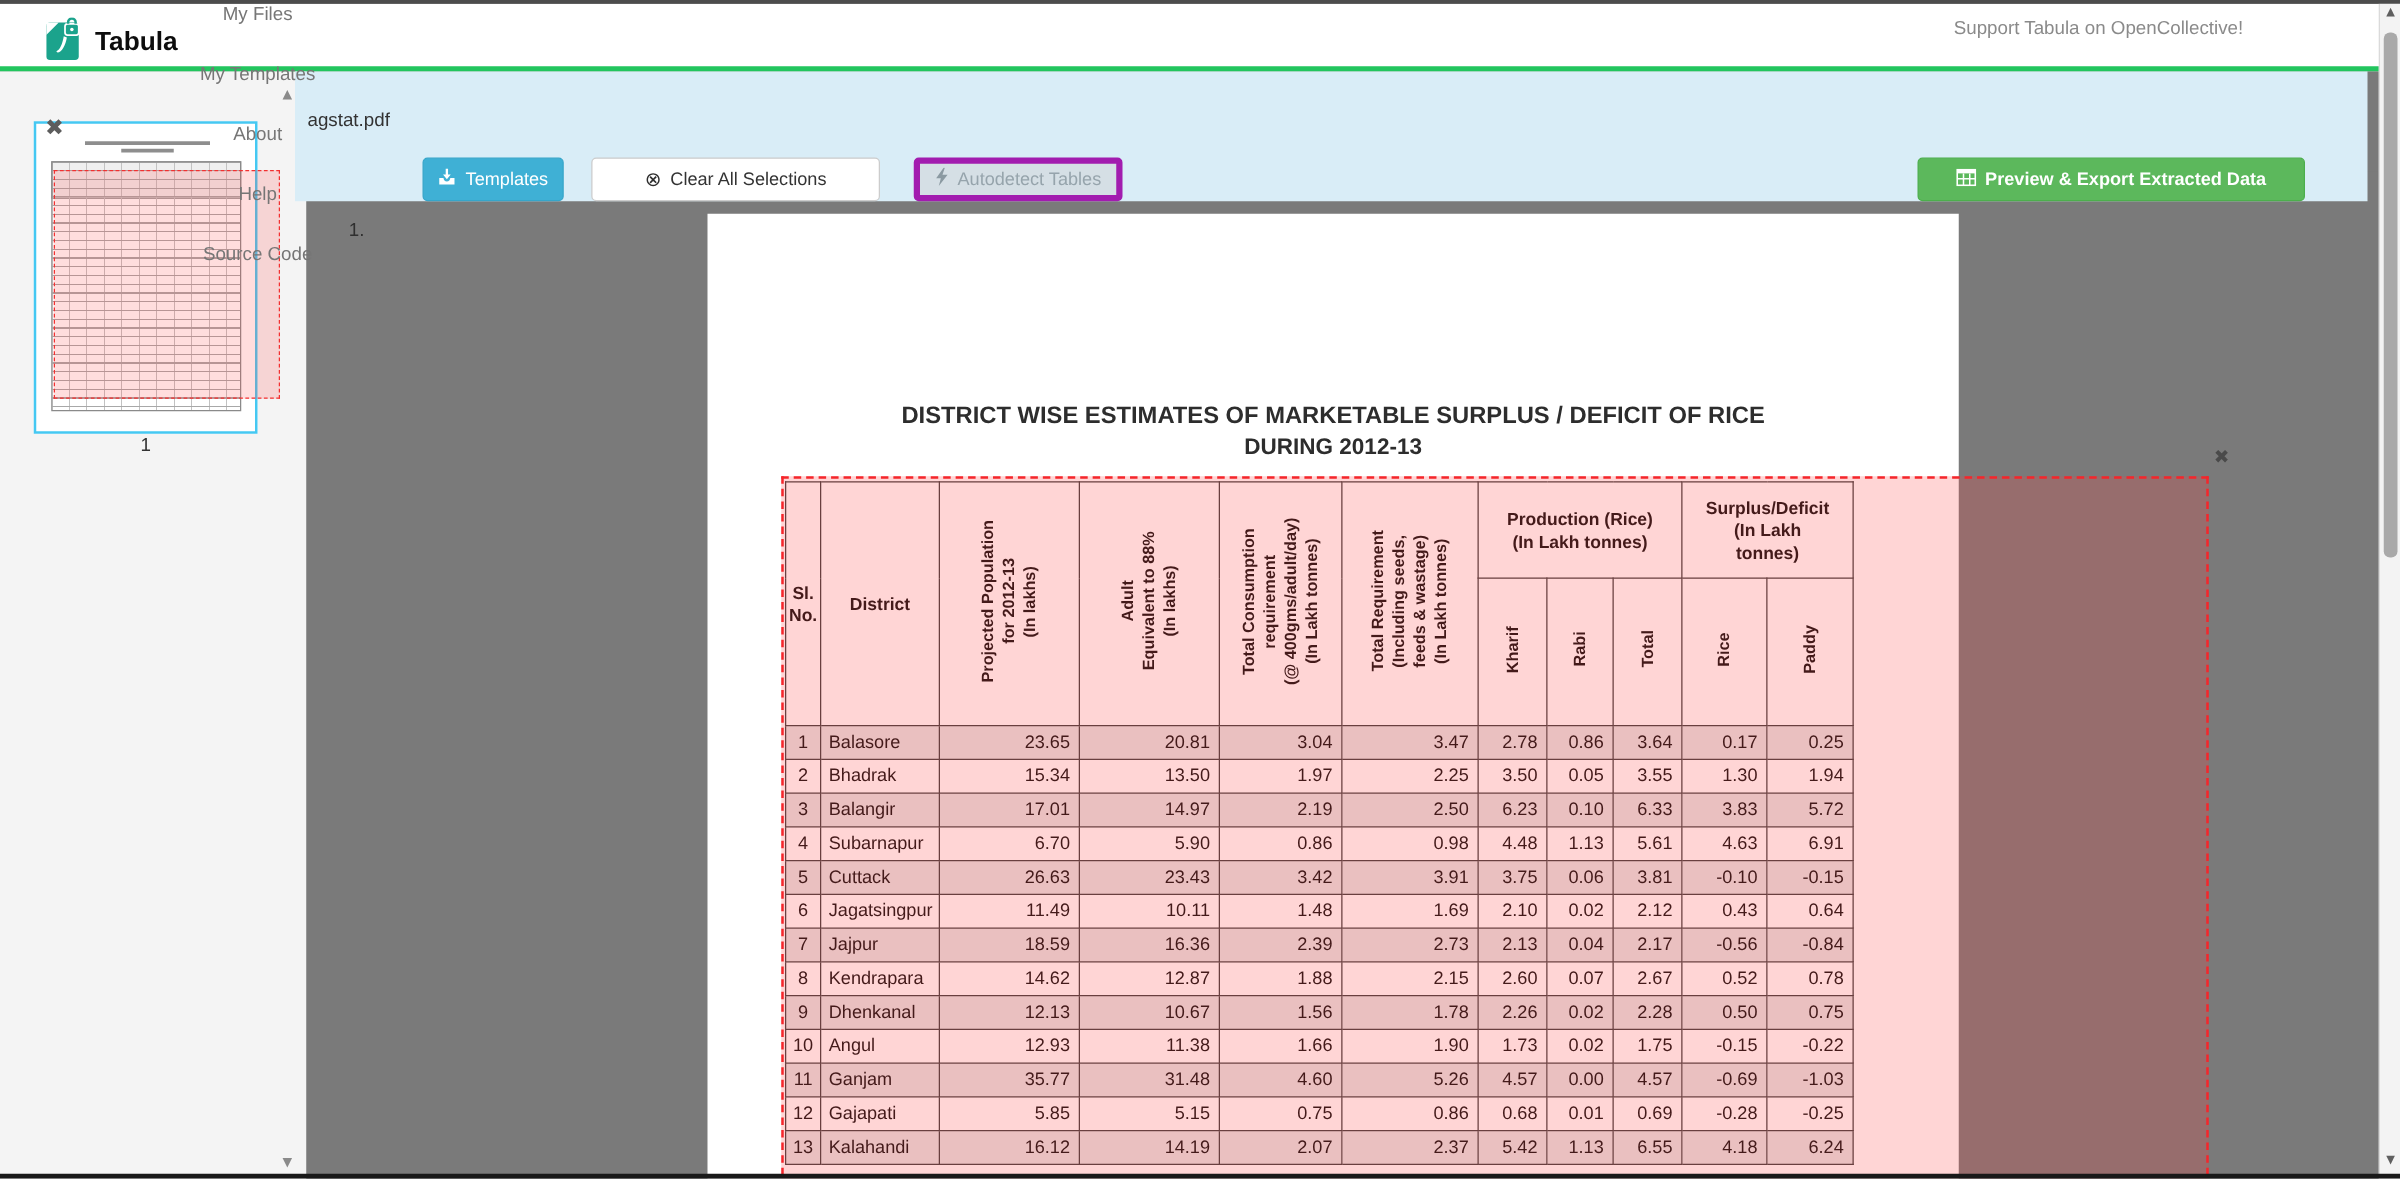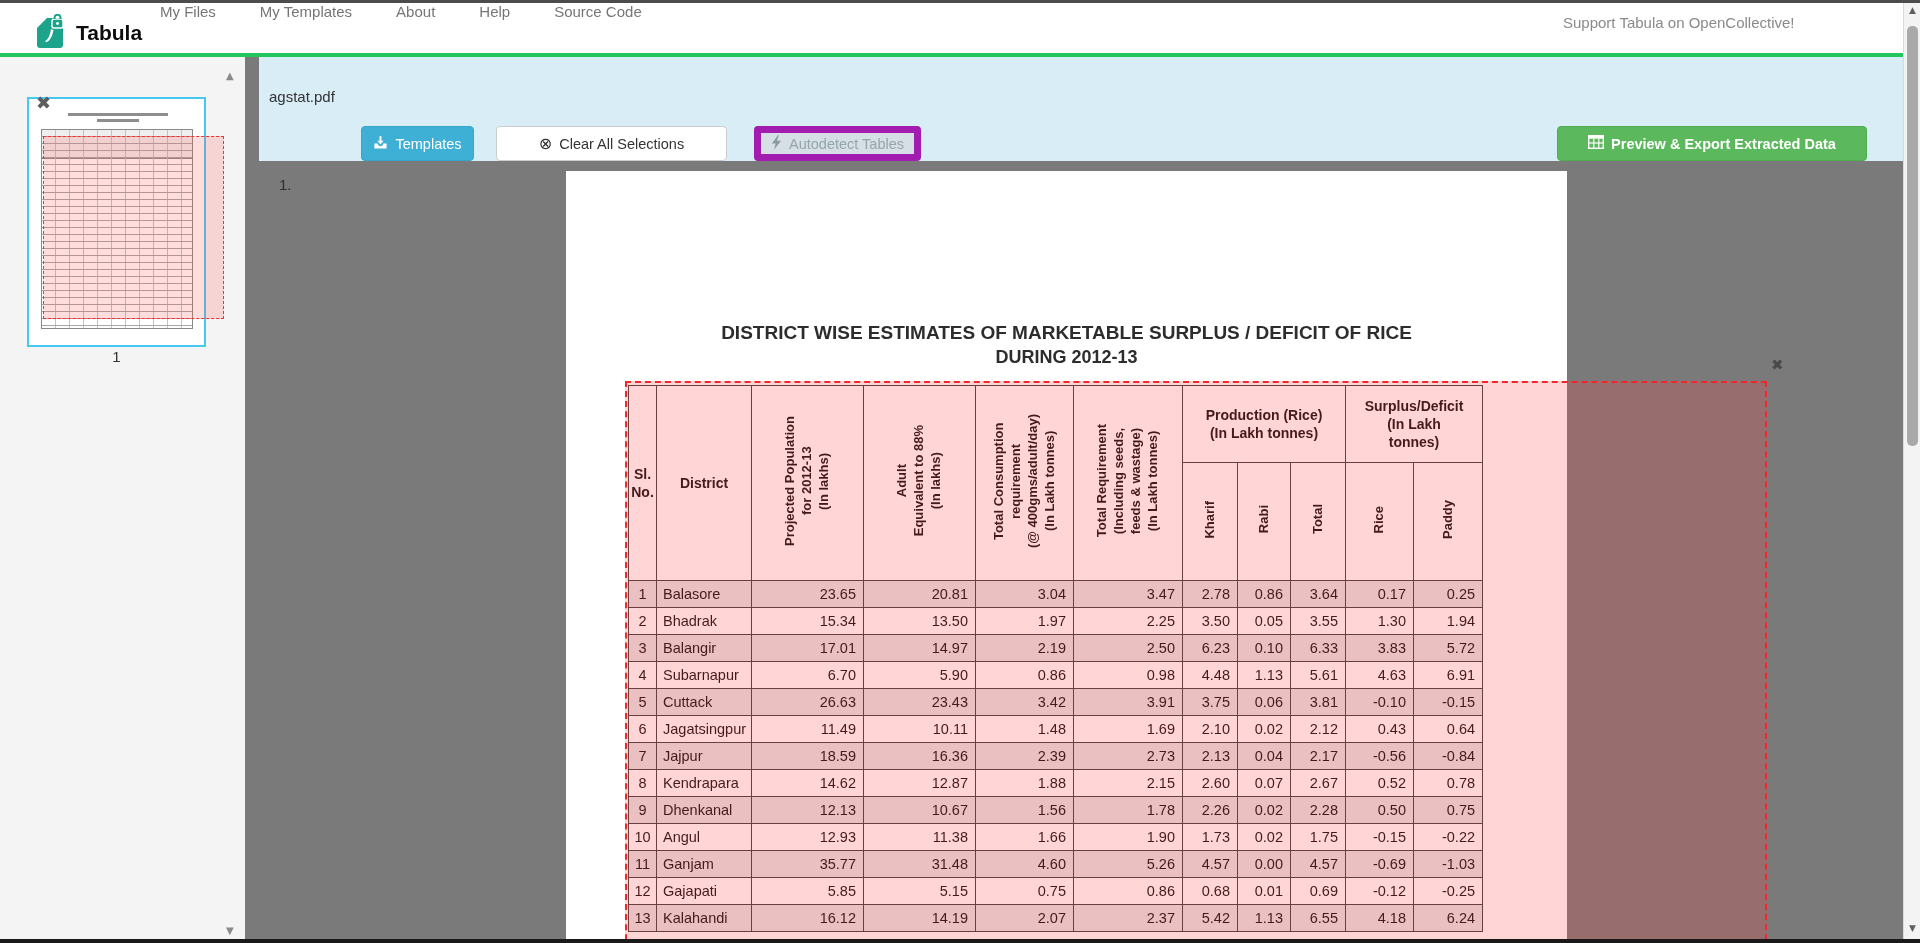--- a/index.html
+++ b/index.html
@@ -7,31 +7,31 @@
   #stage { position:relative; width:1920px; height:943px; overflow:hidden; background:#7a7a7a; }
 
   
   .top-strip { position:absolute; left:0; top:0; width:1920px; height:3px; background:#4c4c4c; z-index:60; }
   .bottom-strip { position:absolute; left:0; top:939px; width:1920px; height:4px; background:#191919; z-index:60; }
 
   
   .navbar { position:absolute; left:0; top:3px; width:1920px; height:54px; background:#ffffff; border-bottom:4px solid #22c55e; z-index:40; }
   .brand-wrap { position:absolute; left:37px; top:11px; display:flex; align-items:center; gap:9px; }
   .brand-text { font-size:21px; font-weight:bold; color:#0d0d0d; }
-  .nav-links { position:absolute; left:160px; top:0; height:54px; display:flex; gap:44px; }
+  .nav-links { position:absolute; left:160px; top:0; height:54px; display:flex; align-items:center; gap:31px;flex-direction:column; }
   .nav-link { font-size:15px; color:#767676; cursor:pointer; white-space:nowrap; }
   .support-link { position:absolute; left:1563px; top:0; height:38px; display:flex; align-items:center; font-size:15px; color:#8a8a8a; cursor:pointer; }
 
   
-  .toolbar { position:absolute; left:259px; top:57px; width:1658px; height:104px; background:#d9edf7; z-index:10; }
+  .toolbar { position:absolute; left:236px; top:57px; width:1658px; height:104px; background:#d9edf7; z-index:10; }
   .filename { position:absolute; left:10px; top:31px; font-size:15px; color:#333; }
   .btn { position:absolute; top:25px; height:35px; border-radius:4px; display:flex; align-items:center; justify-content:center; gap:7px; font-size:14.5px; cursor:pointer; white-space:nowrap;margin-top:44px; }
   .btn-templates { left:102px; width:113px; background:#3fb0d5; border:1px solid #36a5c9; color:#fff; }
   .btn-clear { left:237px; width:231px; background:#ffffff; border:1px solid #cccccc; color:#333; }
-  .btn-auto { left:495px; width:167px; background:#d5dfe5; border:7px solid #a21caf; color:#96a4ac; cursor:default; }
+  .btn-auto { left:495px; width:167px; background:#d5dfe5; border:5px solid #a21caf; color:#96a4ac; cursor:default; }
   .btn-export { left:1298px; width:310px; background:#5cb85c; border:1px solid #4cae4c; color:#fff; font-weight:600; }
   .icon-circle-x { font-family:"DejaVu Sans", sans-serif; font-size:16px; color:#2e2e2e; line-height:1; }
 
   
   .sidebar { position:absolute; left:0; top:57px; width:245px; height:886px; background:#f4f4f4; z-index:5; }
   .thumb-box { position:absolute; left:27px; top:40px; width:179px; height:250px; background:#fff; border:2px solid #45c8f2; cursor:pointer; }
   .mini-title { position:absolute; left:39px; top:14px; width:100px; height:3px; background:#8e8e8e; }
   .mini-title2 { position:absolute; left:68px; top:20px; width:42px; height:3px; background:#8e8e8e; }
   .mini-table { position:absolute; left:12px; top:30px; width:152px; height:200px; border:1px solid #8a8a8a;
     background:
@@ -356,21 +356,21 @@
             <tr>
               <td class="sl">12</td>
               <td class="dist">Gajapati</td>
               <td class="num">5.85</td>
               <td class="num">5.15</td>
               <td class="num">0.75</td>
               <td class="num">0.86</td>
               <td class="num">0.68</td>
               <td class="num">0.01</td>
               <td class="num">0.69</td>
-              <td class="num">-0.12</td>
+              <td class="num">-0.28</td>
               <td class="num">-0.25</td>
             </tr>
             <tr>
               <td class="sl">13</td>
               <td class="dist">Kalahandi</td>
               <td class="num">16.12</td>
               <td class="num">14.19</td>
               <td class="num">2.07</td>
               <td class="num">2.37</td>
               <td class="num">5.42</td>

